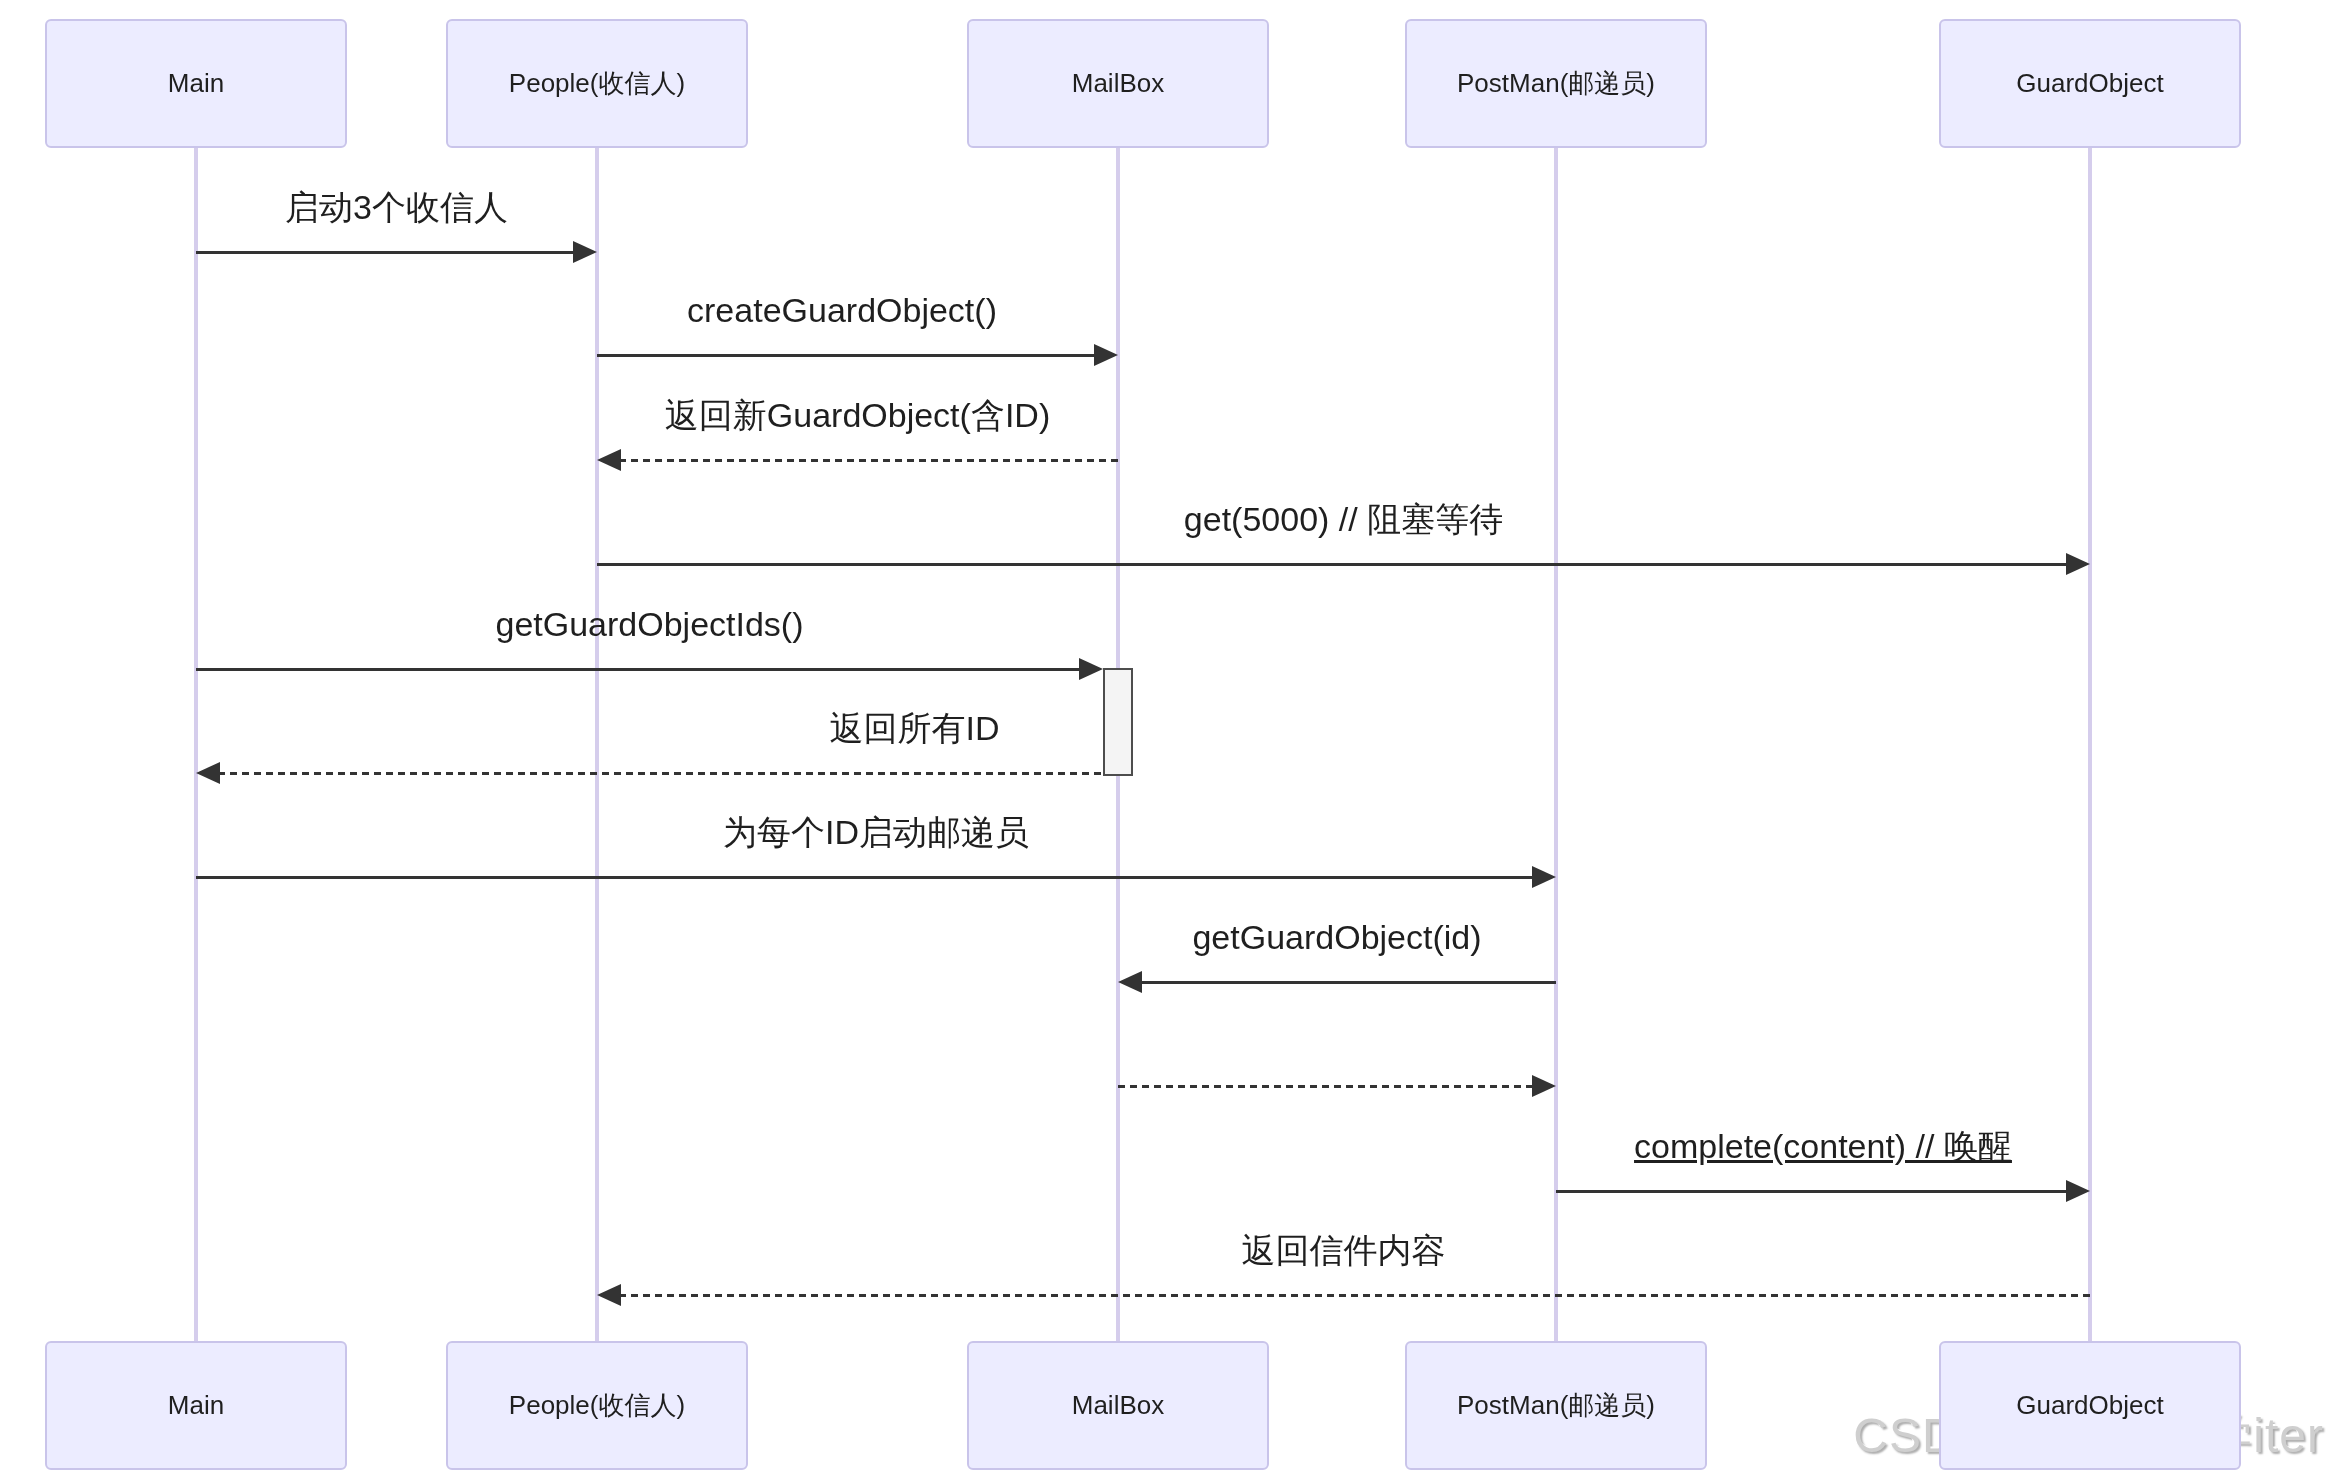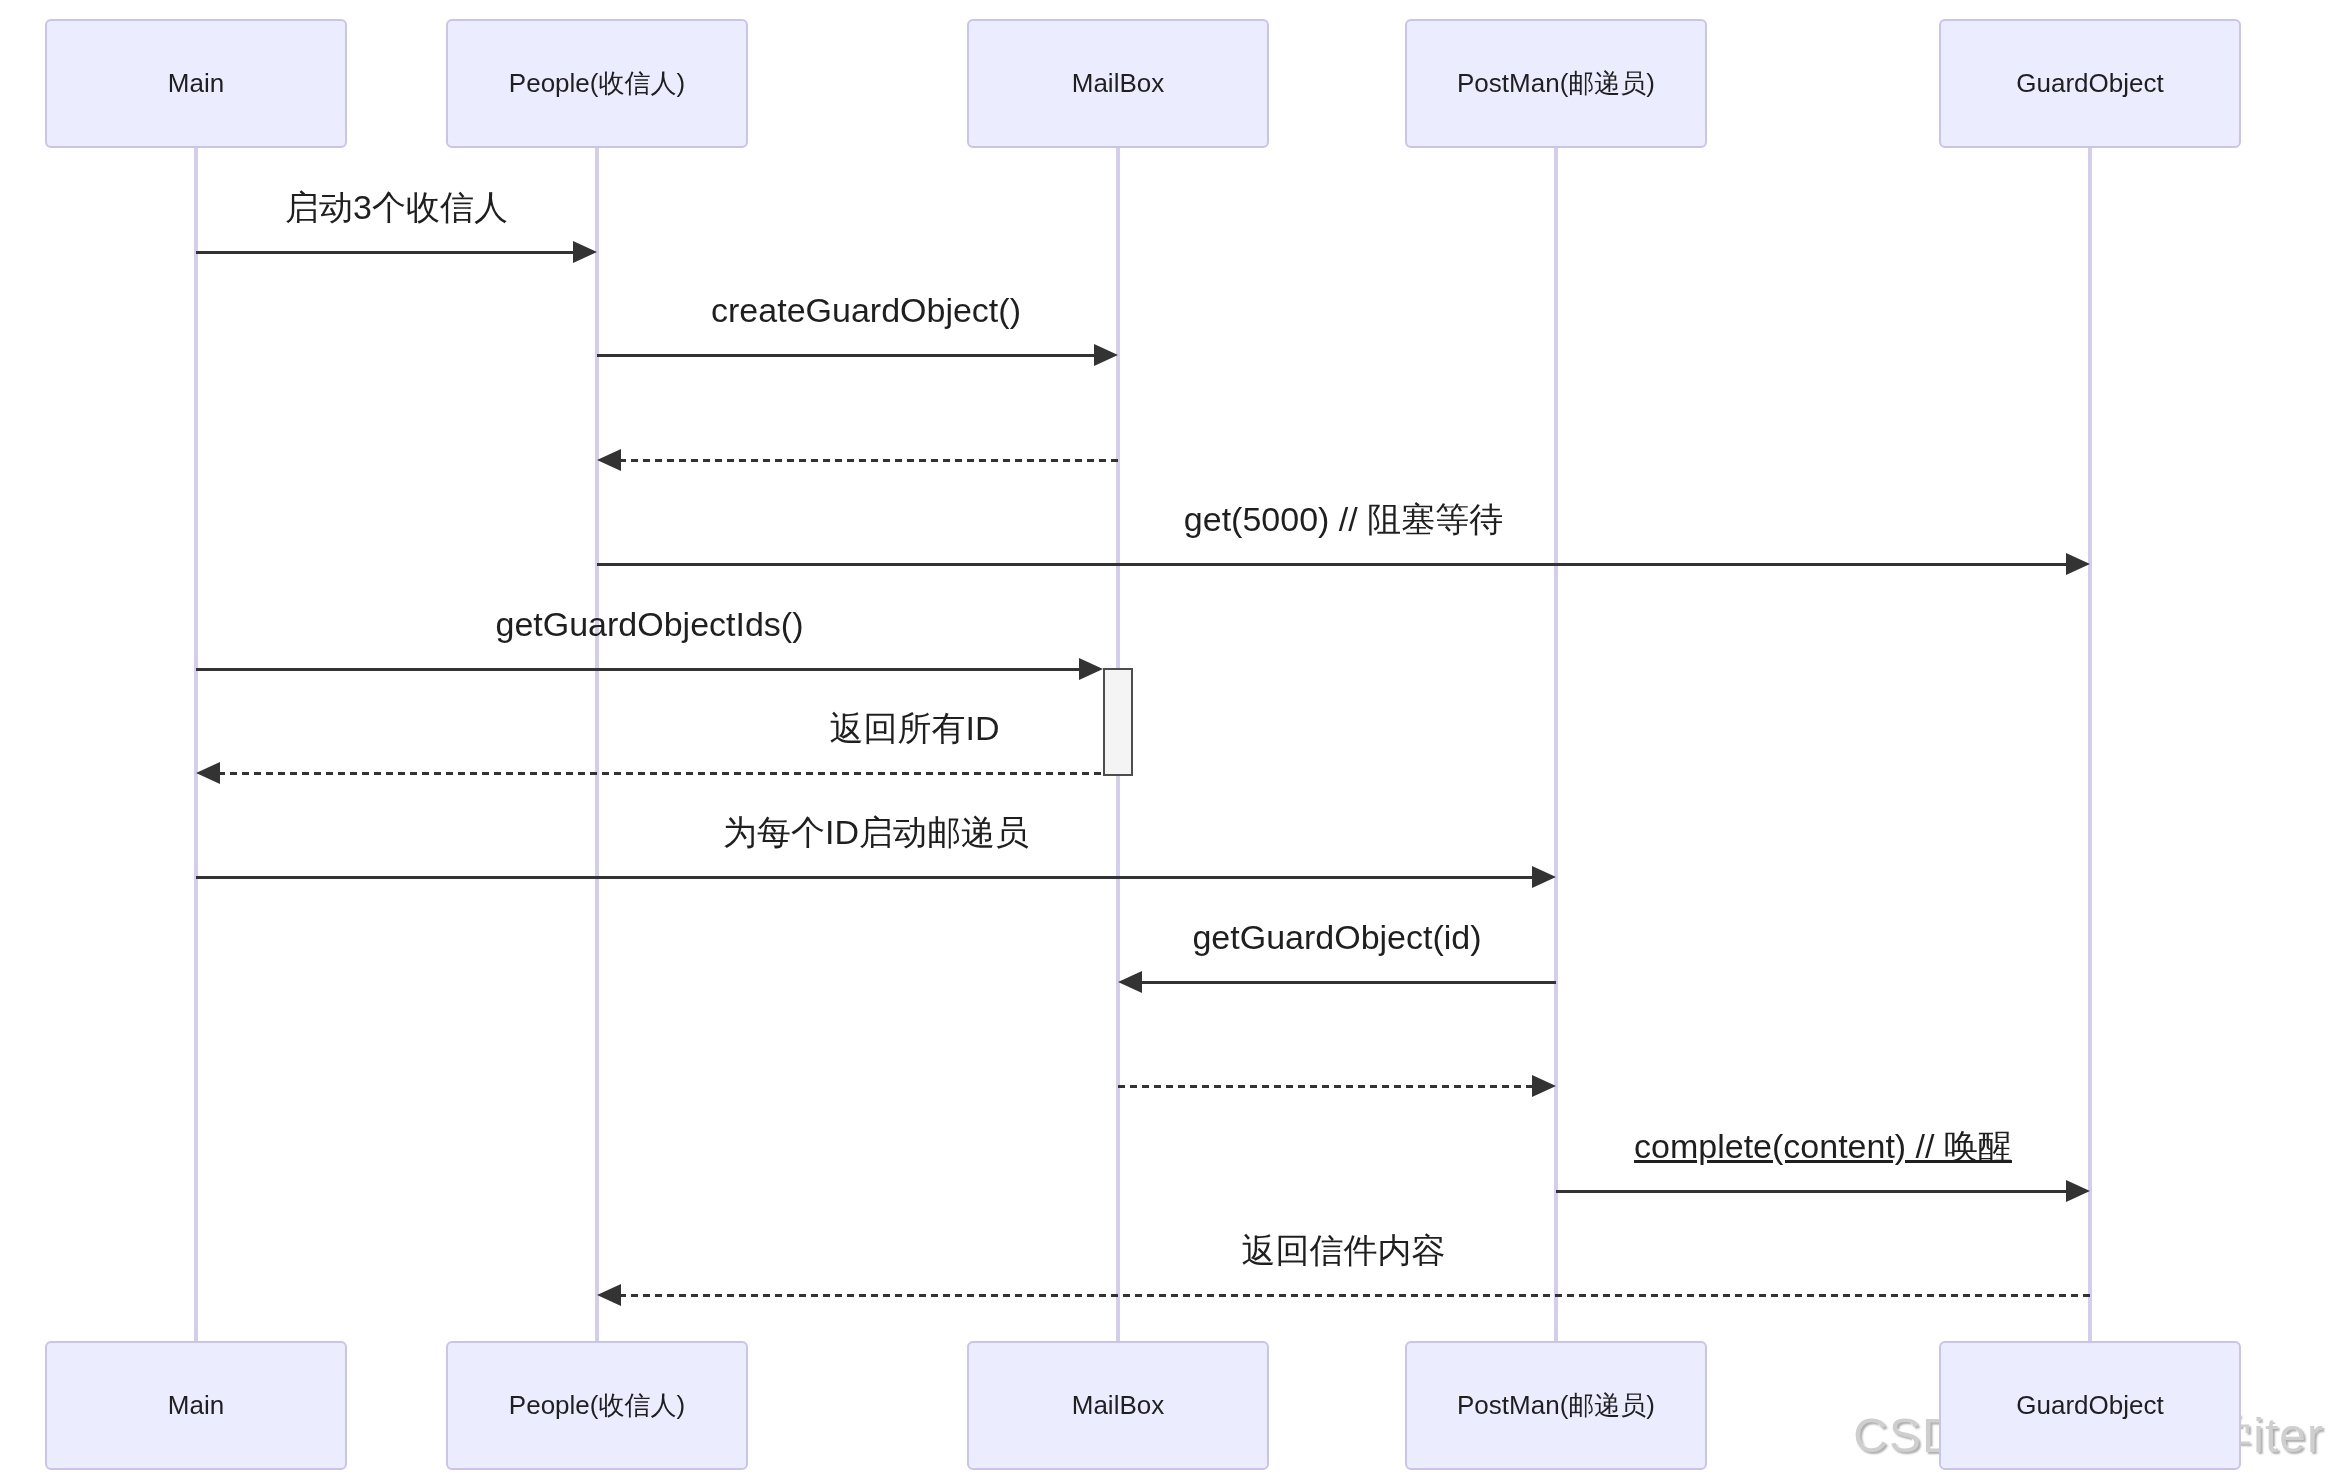--- a/index.html
+++ b/index.html
@@ -89,23 +89,24 @@
     </div>
     <div class="actor-box" style="left: 1939px; top: 1341px; width: 302px; height: 129px;">
       <span>GuardObject</span>
     </div>
     <div class="activation" style="left: 1103px; top: 668px; width: 30px; height: 108px;"></div>
     <div class="msg-line solid" style="top: 251px; left: 196px; width: 391px;"></div>
     <div class="arrow-head right" style="top: 241px; left: 573px;"></div>
     <div class="msg-label" style="left: 46.5px; top: 191px;"><span>启动3个收信人</span></div>
     <div class="msg-line solid" style="top: 354px; left: 597px; width: 511px;"></div>
     <div class="arrow-head right" style="top: 344px; left: 1094px;"></div>
-    <div class="msg-label" style="left: 516px; top: 294px;"><span>createGuardObject()</span></div>
+    <div class="msg-label" style="left: 492px; top: 294px;"><span>createGuardObject()</span></div>
     <div class="msg-line dashed" style="top: 459px; left: 607px; width: 511px;"></div>
     <div class="arrow-head left" style="top: 449px; left: 597px;"></div>
+    <div class="msg-label" style="left: 507.5px; top: 399px;"><span>返回新GuardObject(含ID)</span></div>
     <div class="msg-line solid" style="top: 563px; left: 597px; width: 1483px;"></div>
     <div class="arrow-head right" style="top: 553px; left: 2066px;"></div>
     <div class="msg-label" style="left: 993.5px; top: 503px;"><span>get(5000) // 阻塞等待</span></div>
     <div class="msg-line solid" style="top: 668px; left: 196px; width: 897px;"></div>
     <div class="arrow-head right" style="top: 658px; left: 1079px;"></div>
     <div class="msg-label" style="left: 299.5px; top: 608px;"><span>getGuardObjectIds()</span></div>
     <div class="msg-line dashed" style="top: 772px; left: 206px; width: 897px;"></div>
     <div class="arrow-head left" style="top: 762px; left: 196px;"></div>
     <div class="msg-label" style="left: 299.5px; top: 712px; text-align: right;"><span>返回所有ID</span></div>
     <div class="msg-line solid" style="top: 876px; left: 196px; width: 1350px;"></div>

